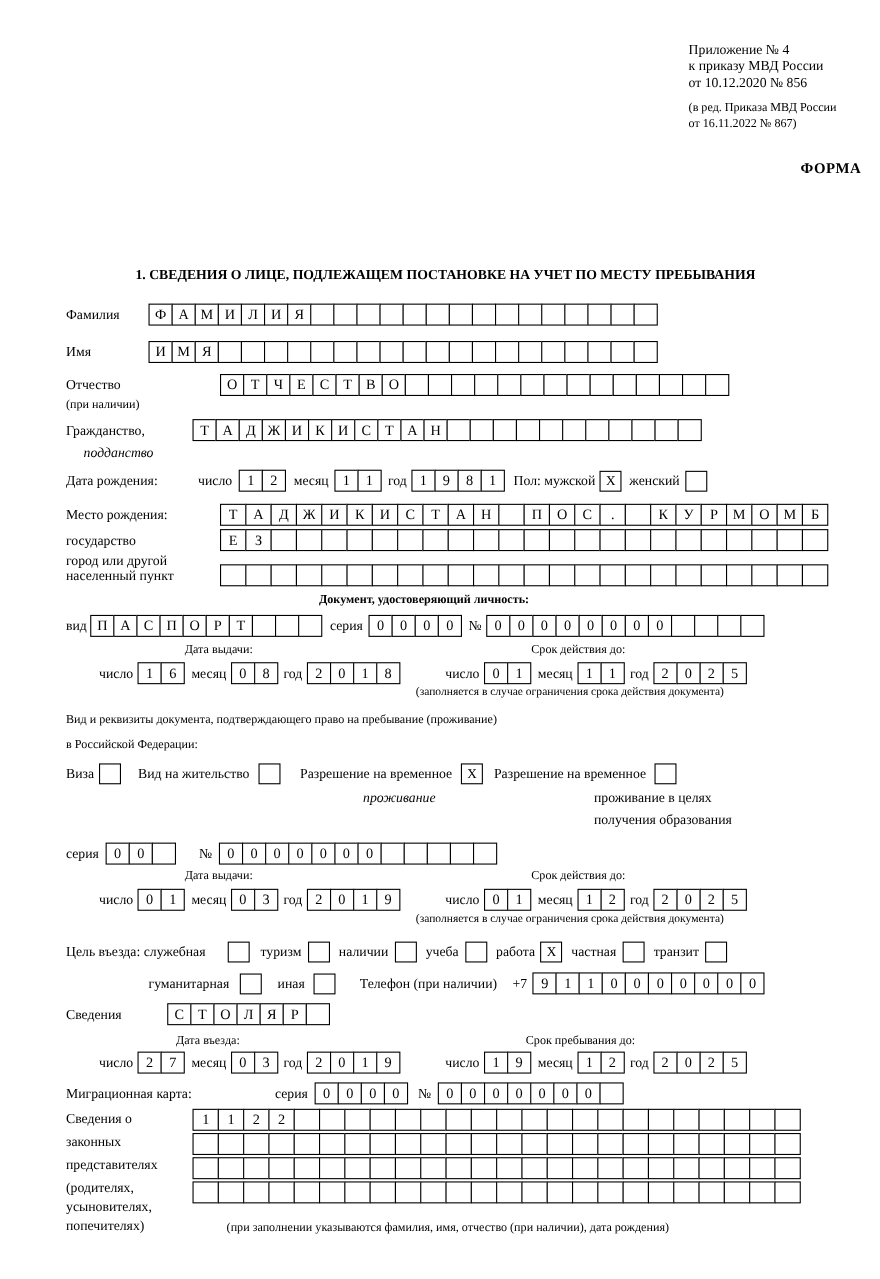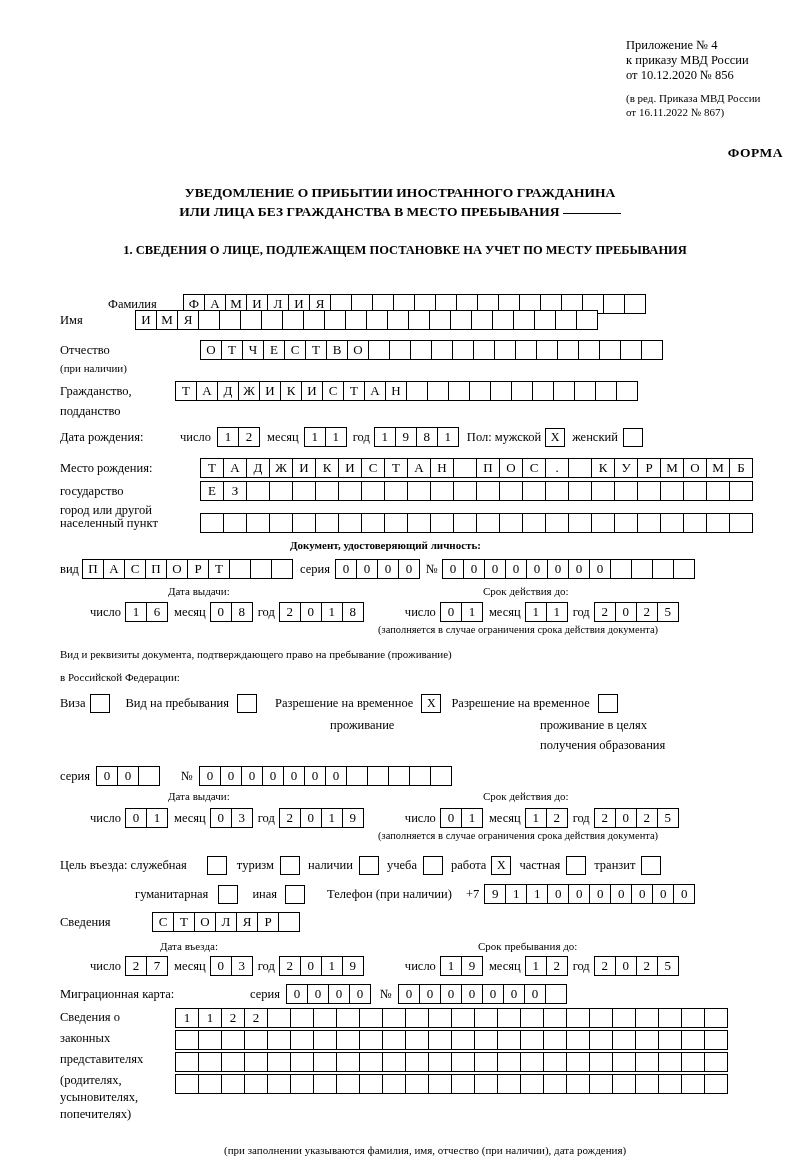--- a/index.html
+++ b/index.html
@@ -62,29 +62,25 @@
   <div class="hdr">
     <div>Приложение № 4</div>
     <div>к приказу МВД России</div>
     <div>от 10.12.2020 № 856</div>
     <div class="small">(в ред. Приказа МВД России</div>
     <div class="small" style="margin-top:0">от 16.11.2022 № 867)</div>
   </div>
 
   <div class="forma">ФОРМА</div>
 
-  <div class="title">
-    <div>УВЕДОМЛЕНИЕ О ПРИБЫТИИ ИНОСТРАННОГО ГРАЖДАНИНА</div>
-    <div><span>ИЛИ ЛИЦА БЕЗ ГРАЖДАНСТВА В МЕСТО ПРЕБЫВАНИЯ</span> <span class="underline"></span></div>
-  </div>
 
   <div class="section1">1. СВЕДЕНИЯ О ЛИЦЕ, ПОДЛЕЖАЩЕМ ПОСТАНОВКЕ НА УЧЕТ ПО МЕСТУ ПРЕБЫВАНИЯ</div>
 
   <div id="rows">
-      <div class="row" style="left: 60px; top: 294px; margin-left: 48px;">
+      <div class="row" style="left: 60px; top: 276px;">
         <span class="lbl" style="width: 75px;">Фамилия</span>
         <div class="cells">
           <div class="c">Ф</div>
           <div class="c">А</div>
           <div class="c">М</div>
           <div class="c">И</div>
           <div class="c">Л</div>
           <div class="c">И</div>
           <div class="c">Я</div>
           <div class="c"></div>
@@ -181,21 +177,21 @@
           <div class="c"></div>
           <div class="c"></div>
           <div class="c"></div>
           <div class="c"></div>
           <div class="c"></div>
           <div class="c"></div>
           <div class="c"></div>
           <div class="c"></div>
         </div>
       </div>
-      <div class="row" style="left: 60px; top: 404px;">
+      <div class="row" style="left: 76px; top: 404px; font-style: italic;">
         <span class="lbl">подданство</span>
       </div>
       <div class="row" style="left: 60px; top: 427px;">
         <span class="lbl" style="width: 120px;">Дата рождения:</span>
         <span class="lbl">число</span>
         <span style="width: 6px; display: inline-block;"></span>
         <div class="cells">
           <div class="c">1</div>
           <div class="c">2</div>
         </div>
@@ -418,33 +414,33 @@
         <span class="lbl small">Вид и реквизиты документа, подтверждающего право на пребывание (проживание)</span>
       </div>
       <div class="row" style="left: 60px; top: 671px;">
         <span class="lbl small">в Российской Федерации:</span>
       </div>
       <div class="row" style="left: 60px; top: 694px;">
         <span class="lbl">Виза</span>
         <span style="width: 4px; display: inline-block;"></span>
         <div class="box"></div>
         <span style="width: 16px; display: inline-block;"></span>
-        <span class="lbl">Вид на пребывания</span>
+        <span class="lbl">Вид на жительство</span>
         <span style="width: 8px; display: inline-block;"></span>
         <div class="box"></div>
         <span style="width: 18px; display: inline-block;"></span>
         <span class="lbl">Разрешение на временное</span>
         <span style="width: 8px; display: inline-block;"></span>
         <div class="box">Х</div>
         <span style="width: 10px; display: inline-block;"></span>
         <span class="lbl">Разрешение на временное</span>
         <span style="width: 8px; display: inline-block;"></span>
         <div class="box"></div>
       </div>
-      <div class="row" style="left: 330px; top: 718px;">
+      <div class="row" style="left: 330px; top: 718px; font-style: italic;">
         <span class="lbl">проживание</span>
       </div>
       <div class="row" style="left: 540px; top: 718px;">
         <span class="lbl">проживание в целях</span>
       </div>
       <div class="row" style="left: 540px; top: 738px;">
         <span class="lbl">получения образования</span>
       </div>
       <div class="row" style="left: 60px; top: 766px;">
         <span class="lbl">серия</span>
@@ -795,17 +791,17 @@
           <div class="c" style="width: 24px;"></div>
           <div class="c" style="width: 24px;"></div>
           <div class="c" style="width: 24px;"></div>
           <div class="c" style="width: 24px;"></div>
           <div class="c" style="width: 24px;"></div>
           <div class="c" style="width: 24px;"></div>
           <div class="c" style="width: 24px;"></div>
           <div class="c" style="width: 24px;"></div>
         </div>
       </div>
-      <div class="row" style="left: 224px; top: 1110px; margin-top: 34px;">
+      <div class="row" style="left: 206px; top: 1110px;">
         <span class="lbl small">(при заполнении указываются фамилия, имя, отчество (при наличии), дата рождения)</span>
       </div>
     </div>
 </div>
 
 </body></html>

